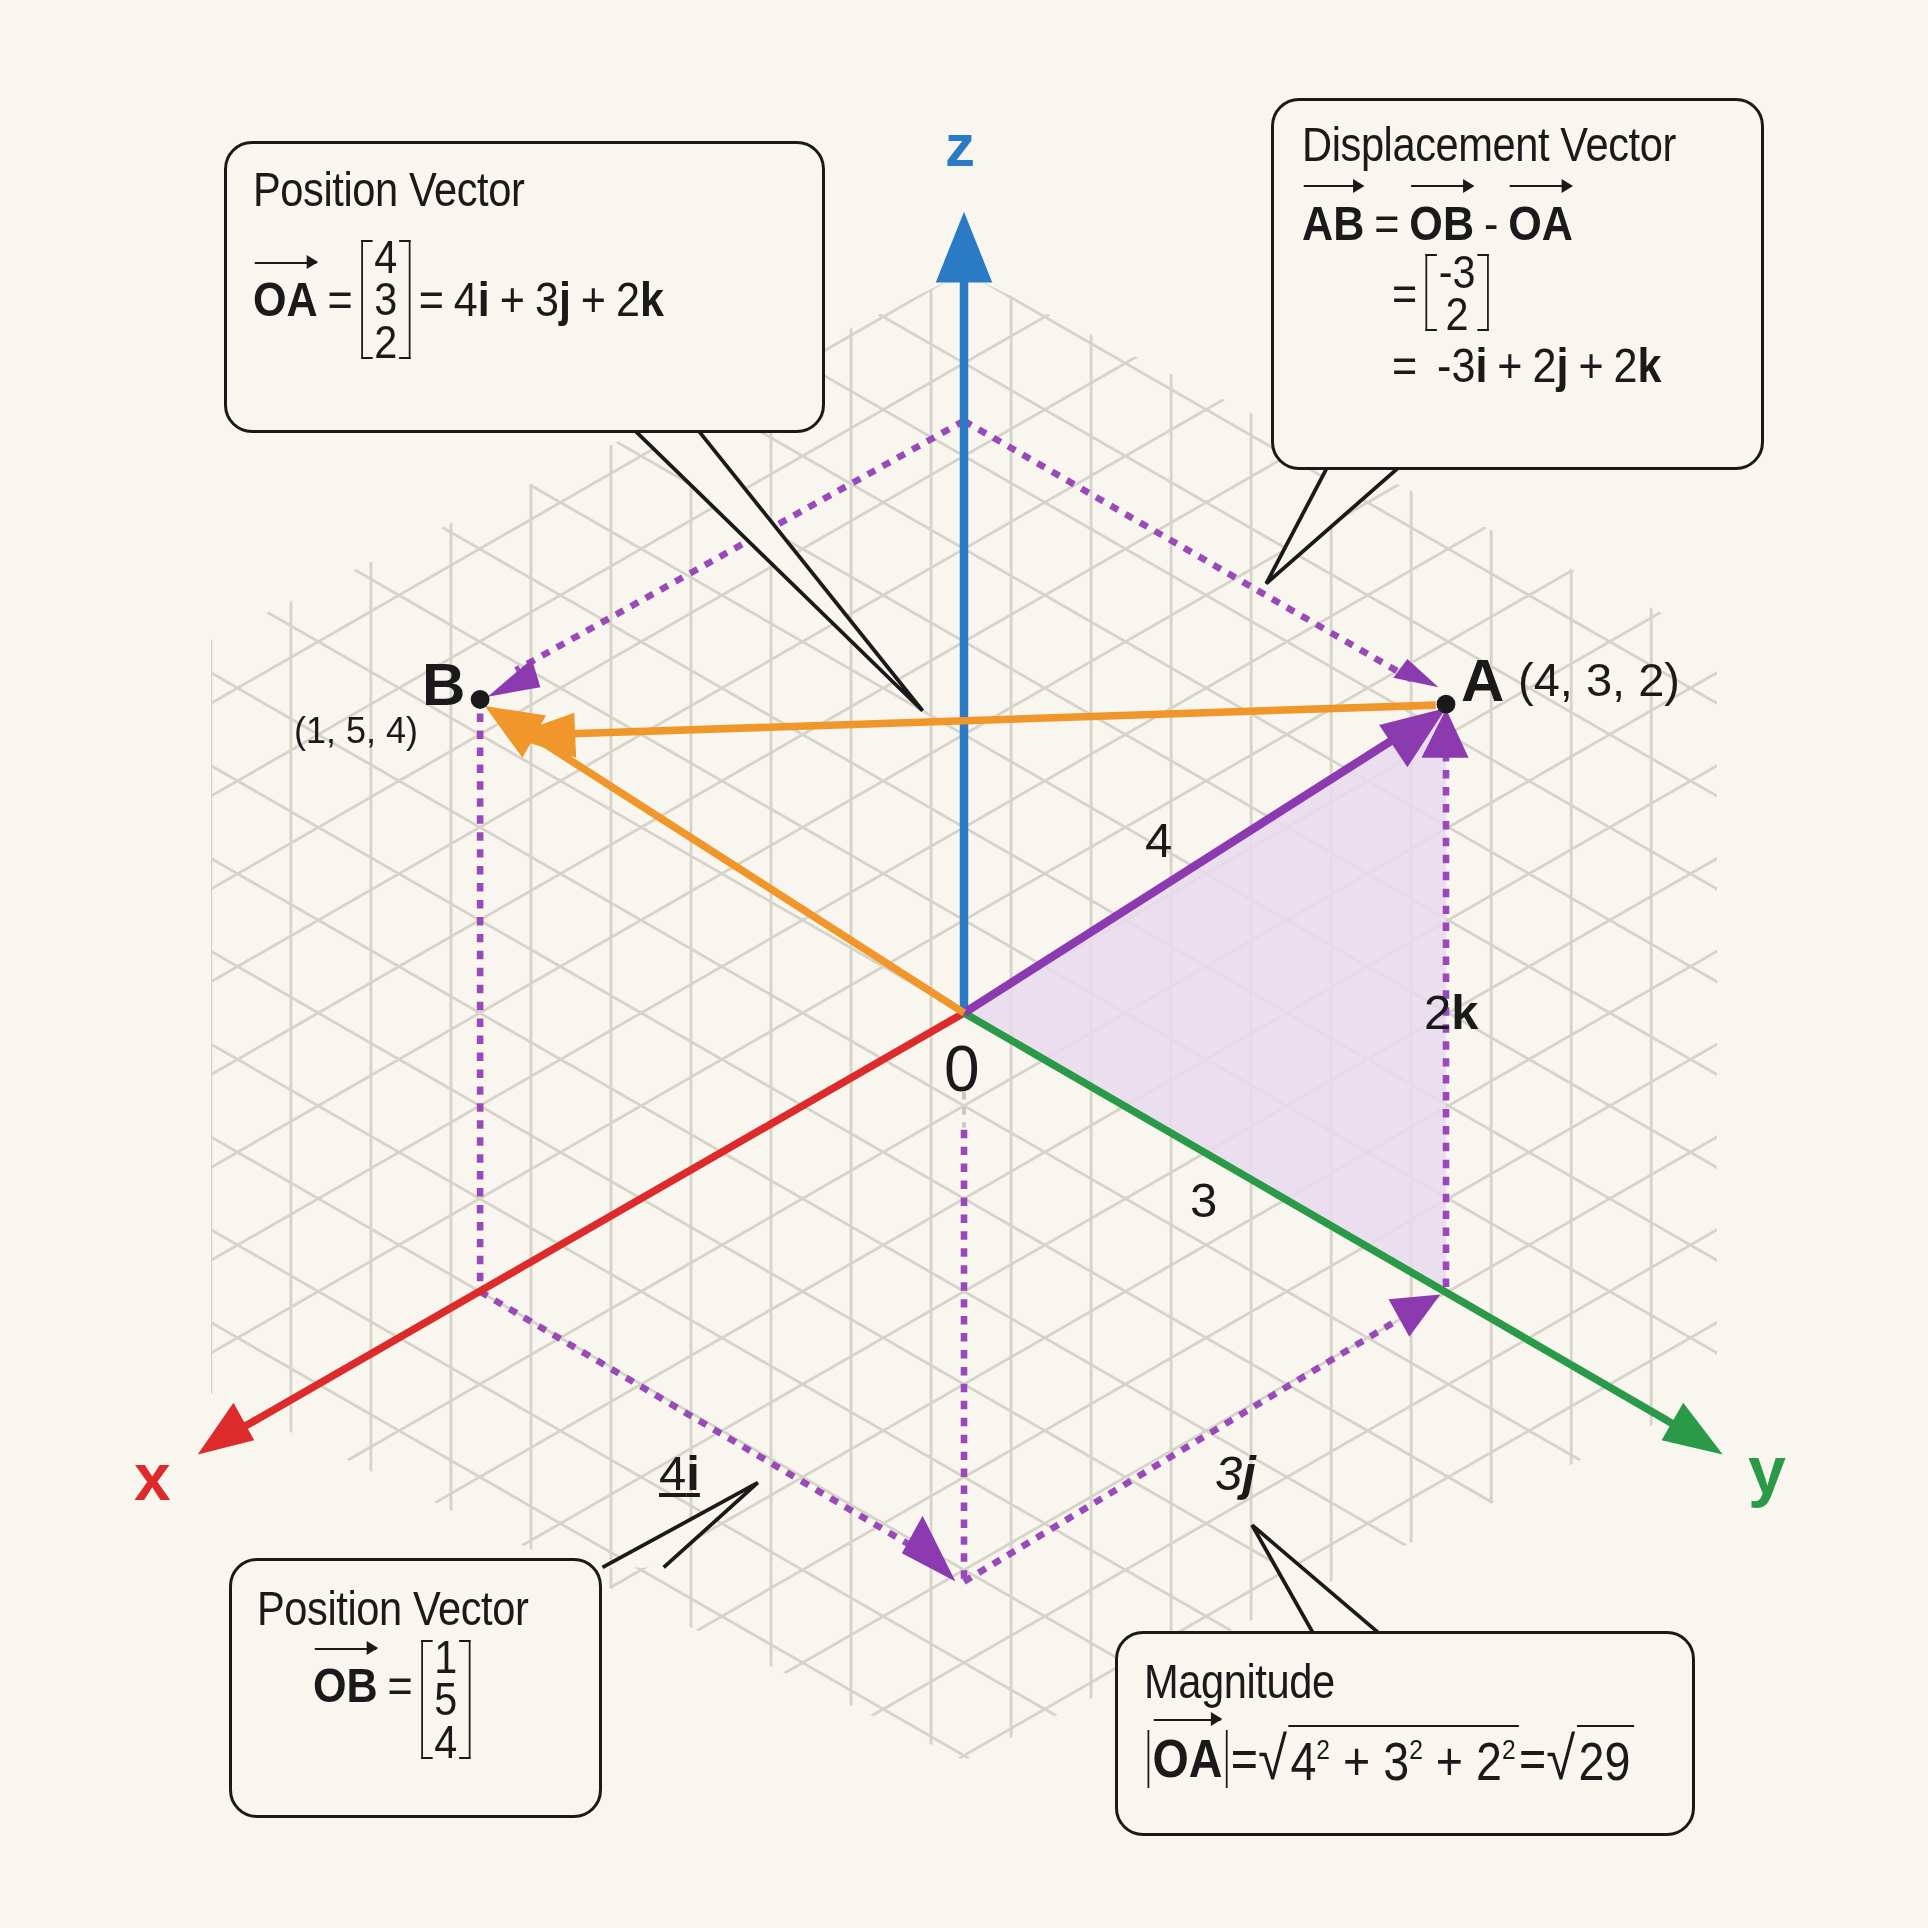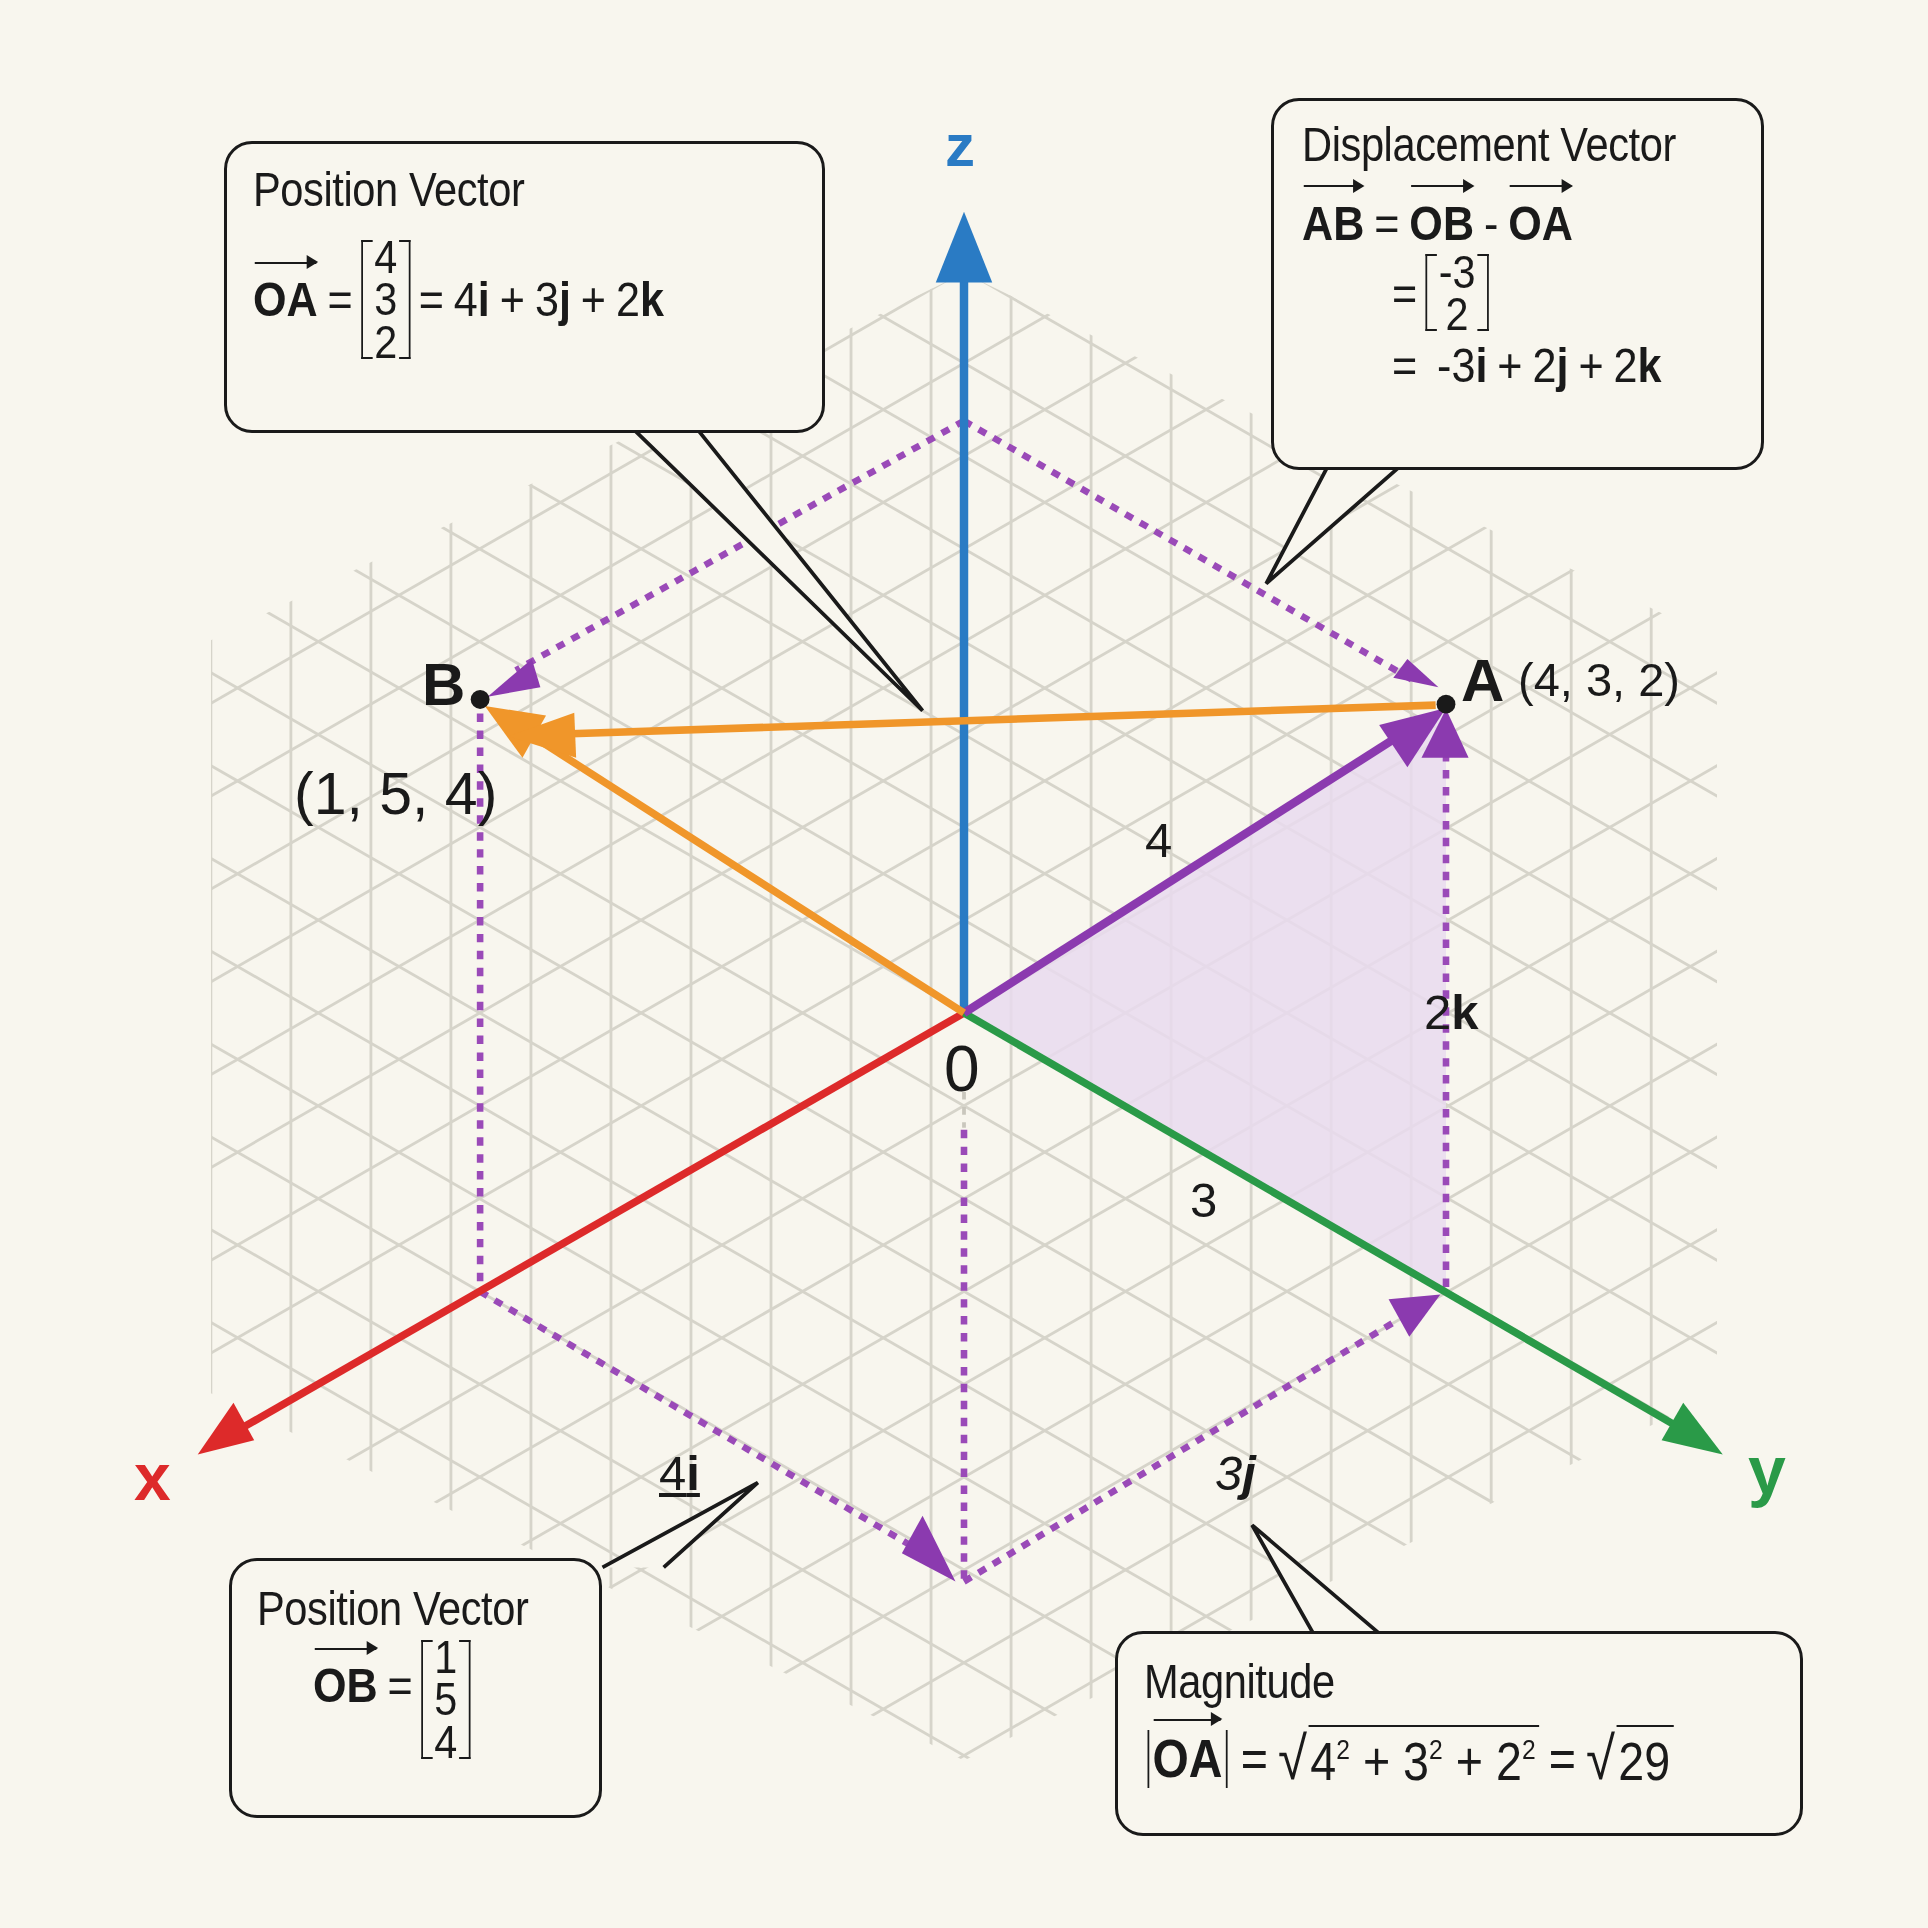--- a/index.html
+++ b/index.html
@@ -326,21 +326,21 @@
       <polyline points="1465,1735 1330,1620 1395,1735"></polyline>
     </g>
   </svg>
 
   <div class="lbl" style="left:945px;top:111px;color:#2a7bc4;font-weight:bold;font-size:60px;">z</div>
   <div class="lbl" style="left:134px;top:1439px;color:#dd2a2a;font-weight:bold;font-size:66px;">x</div>
   <div class="lbl" style="left:1748px;top:1431px;color:#2a9a48;font-weight:bold;font-size:68px;">y</div>
   <div class="lbl" style="left:944px;top:1032px;font-size:64px;">0</div>
 
   <div class="lbl" style="left:422px;top:650px;font-weight:bold;font-size:60px;">B</div>
-  <div class="lbl" style="left:294px;top:760px;font-size:59px;">(1, 5, 4)</div>
+  <div class="lbl" style="left:294px;top:710px;font-size:36px;">(1, 5, 4)</div>
   <div class="lbl" style="left:1461px;top:646px;font-weight:bold;font-size:60px;">A</div>
   <div class="lbl" style="left:1518px;top:652px;font-size:47px;">(4, 3, 2)</div>
 
   <div class="lbl" style="left:1145px;top:812px;">4</div>
   <div class="lbl" style="left:1190px;top:1172px;">3</div>
   <div class="lbl" style="left:1424px;top:984px;">
     <span>2</span><span class="b">k</span>
   </div>
   <div class="lbl" style="left:659px;top:1445px;text-decoration:underline;">
     <span>4</span><span class="b">i</span>
@@ -423,21 +423,21 @@
       <span class="sp"></span>
         <span style="margin-top:21px;">=</span>
       <span class="matrix">
         <span>1</span>
         <span>5</span>
         <span>4</span>
       </span>
     </div>
   </div>
 
-  <div class="callout" style="left:1115px;top:1631px;width:688px;height:205px;padding:19px 26px;">
+  <div class="callout" style="left:1115px;top:1631px;width:580px;height:205px;padding:19px 26px;">
     <div class="callout-title">Magnitude</div>
     <div class="mathrow" style="margin-top:15px;font-size:53px;">
       <span class="absbar"></span>
         <span class="vec">OA</span>
         <span class="absbar"></span>
       <span class="sp"></span>
         <span>=</span>
         <span class="sp"></span>
       <span style="font-size:60px;">√</span>
       <span class="sqrt">

